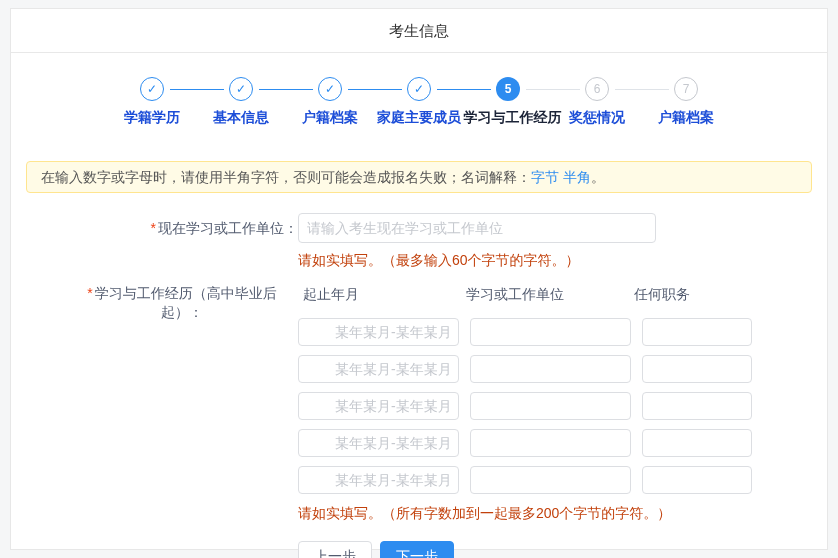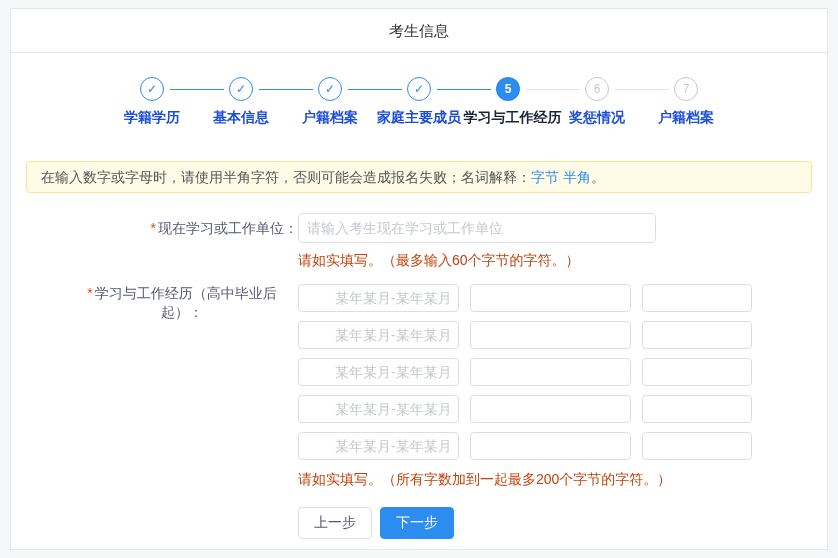--- a/index.html
+++ b/index.html
@@ -196,20 +196,25 @@
     </div>
 
     <div class="exp-section">
       <div class="exp-label">
         <div class="exp-label-inner">
           <span class="required">*</span><span>学习与工作经历（高中毕业后</span><br>
           <span>起）：</span>
         </div>
       </div>
       <div class="exp-table">
+        <div class="exp-headers">
+          <div class="h1">起止年月</div>
+          <div class="h2">学习或工作单位</div>
+          <div class="h3">任何职务</div>
+        </div>
 
         <div class="exp-row">
           <input class="text-input col-period" type="text" placeholder="某年某月-某年某月" style="">
           <input class="text-input col-unit" type="text" style="">
           <input class="text-input col-pos" type="text" style="">
         </div>
         <div class="exp-row">
           <input class="text-input col-period" type="text" placeholder="某年某月-某年某月" style="">
           <input class="text-input col-unit" type="text" style="">
           <input class="text-input col-pos" type="text" style="">

